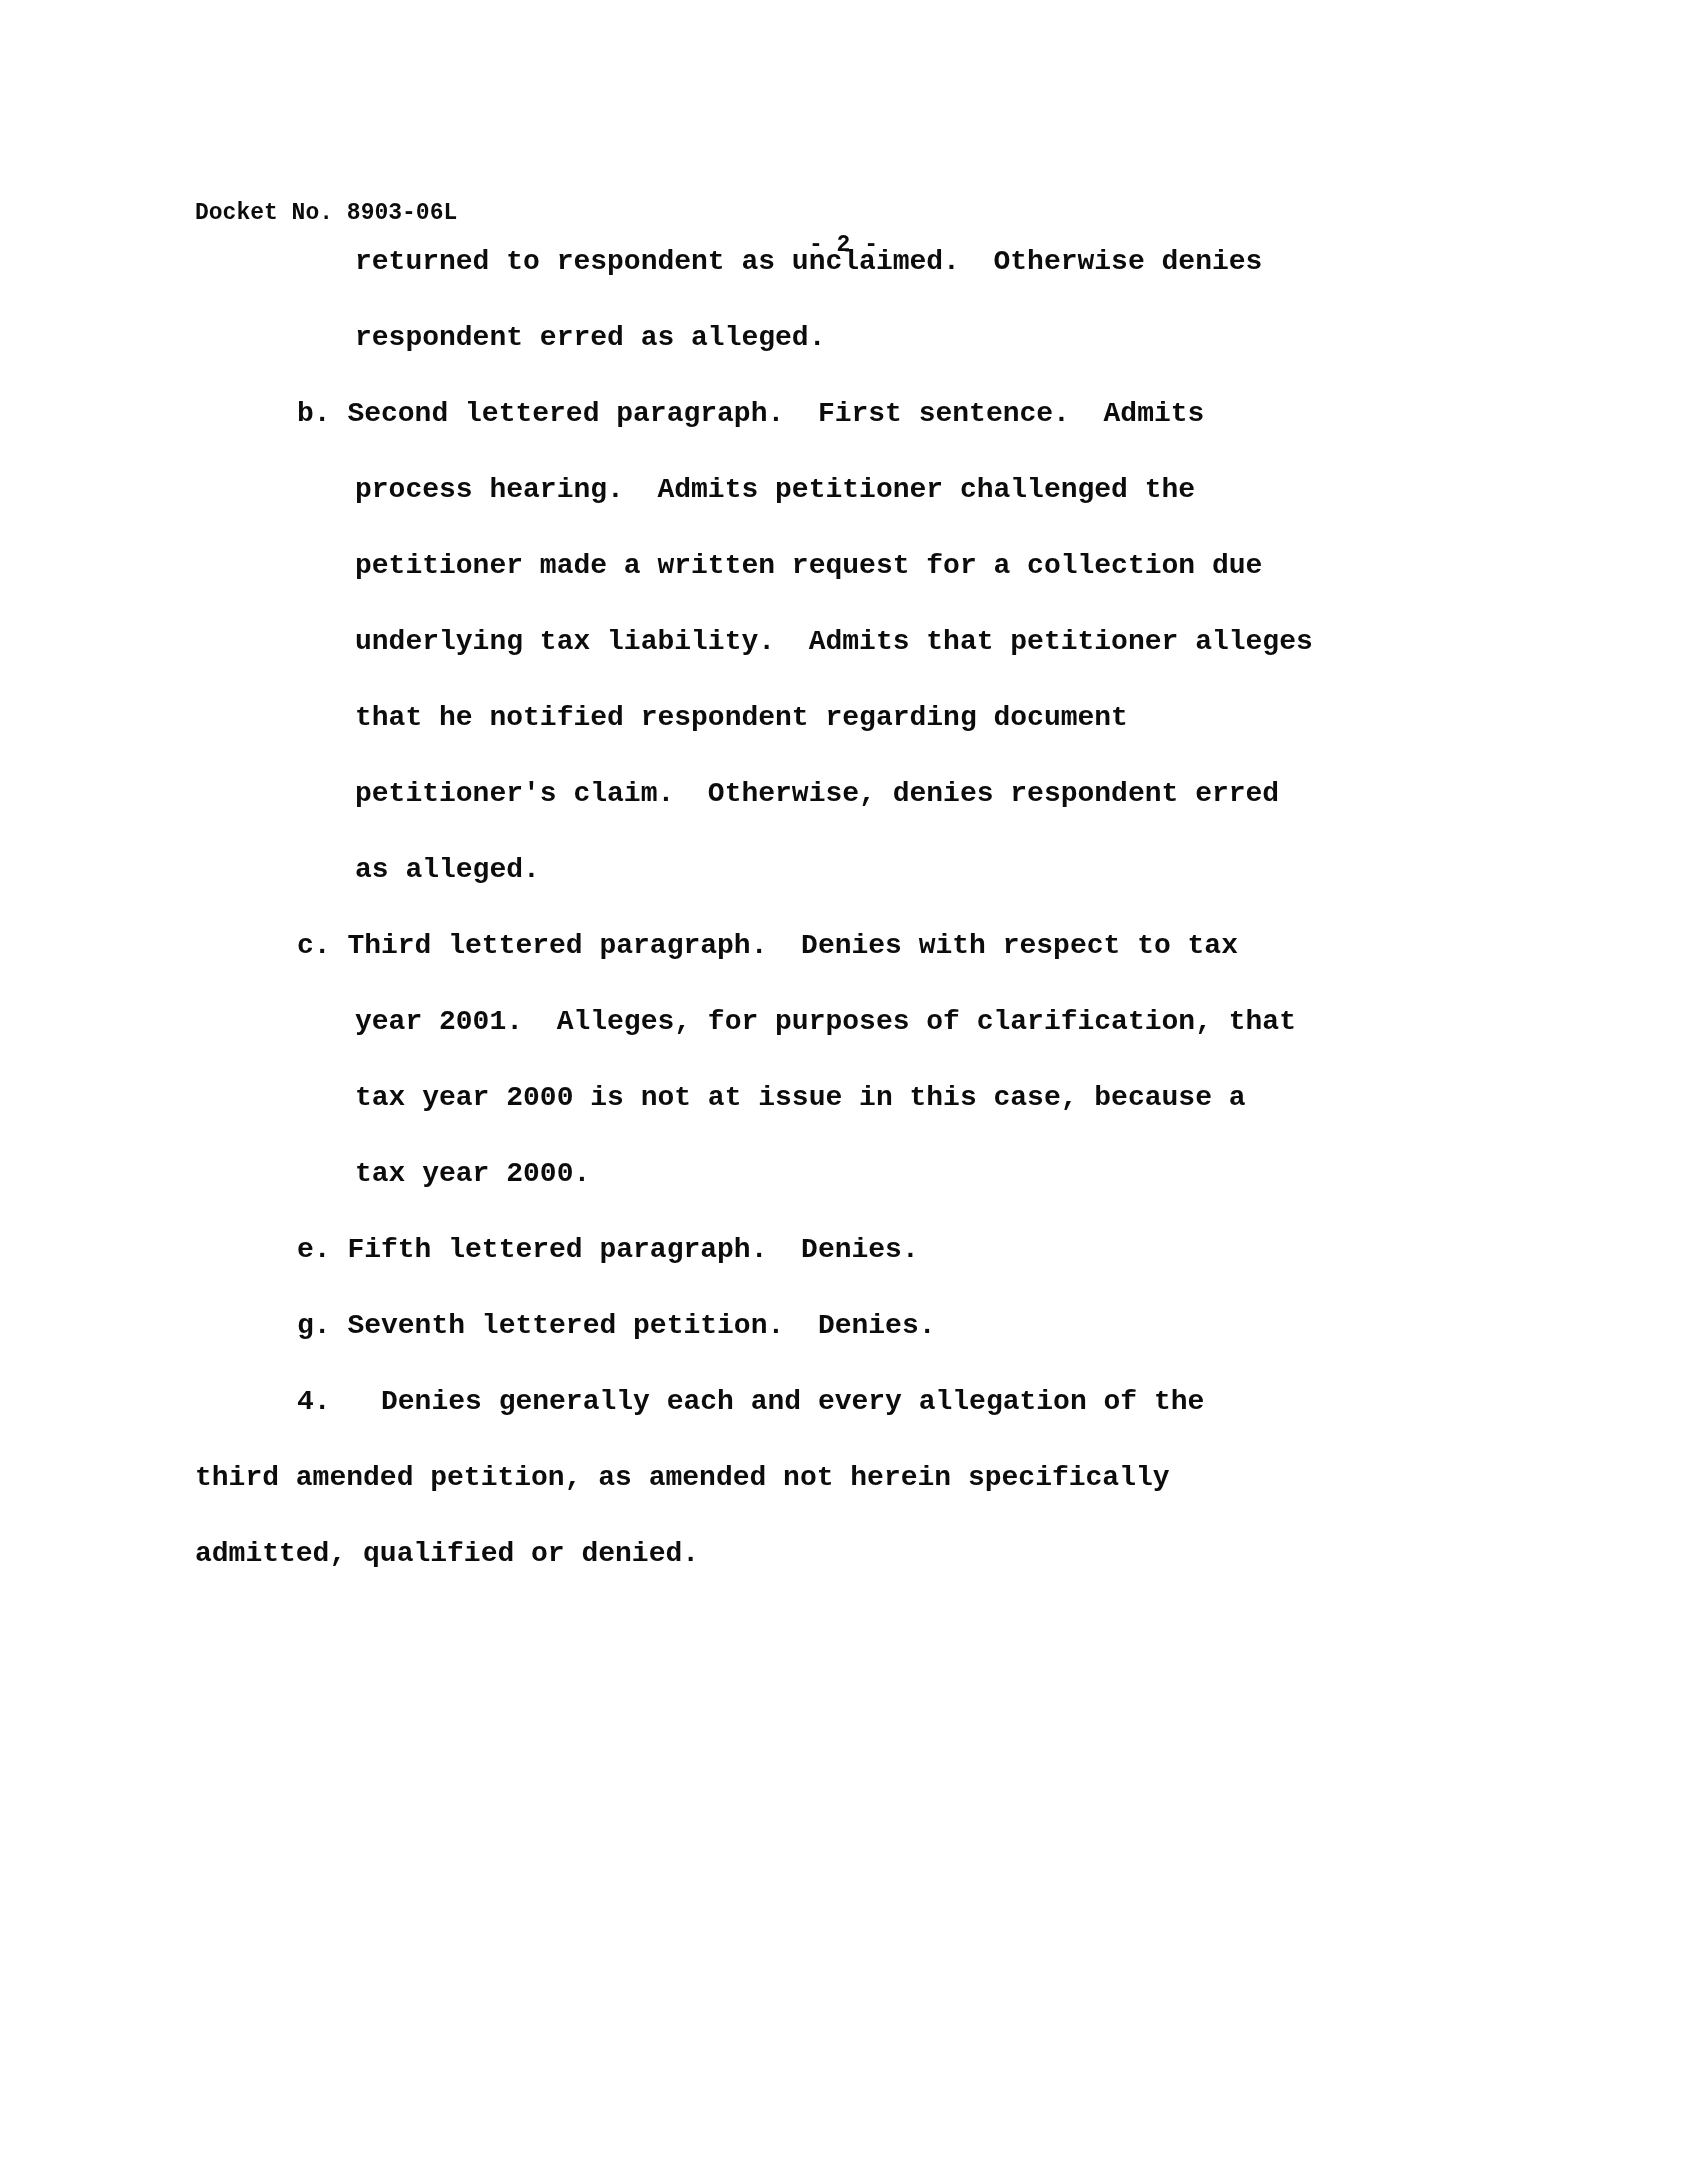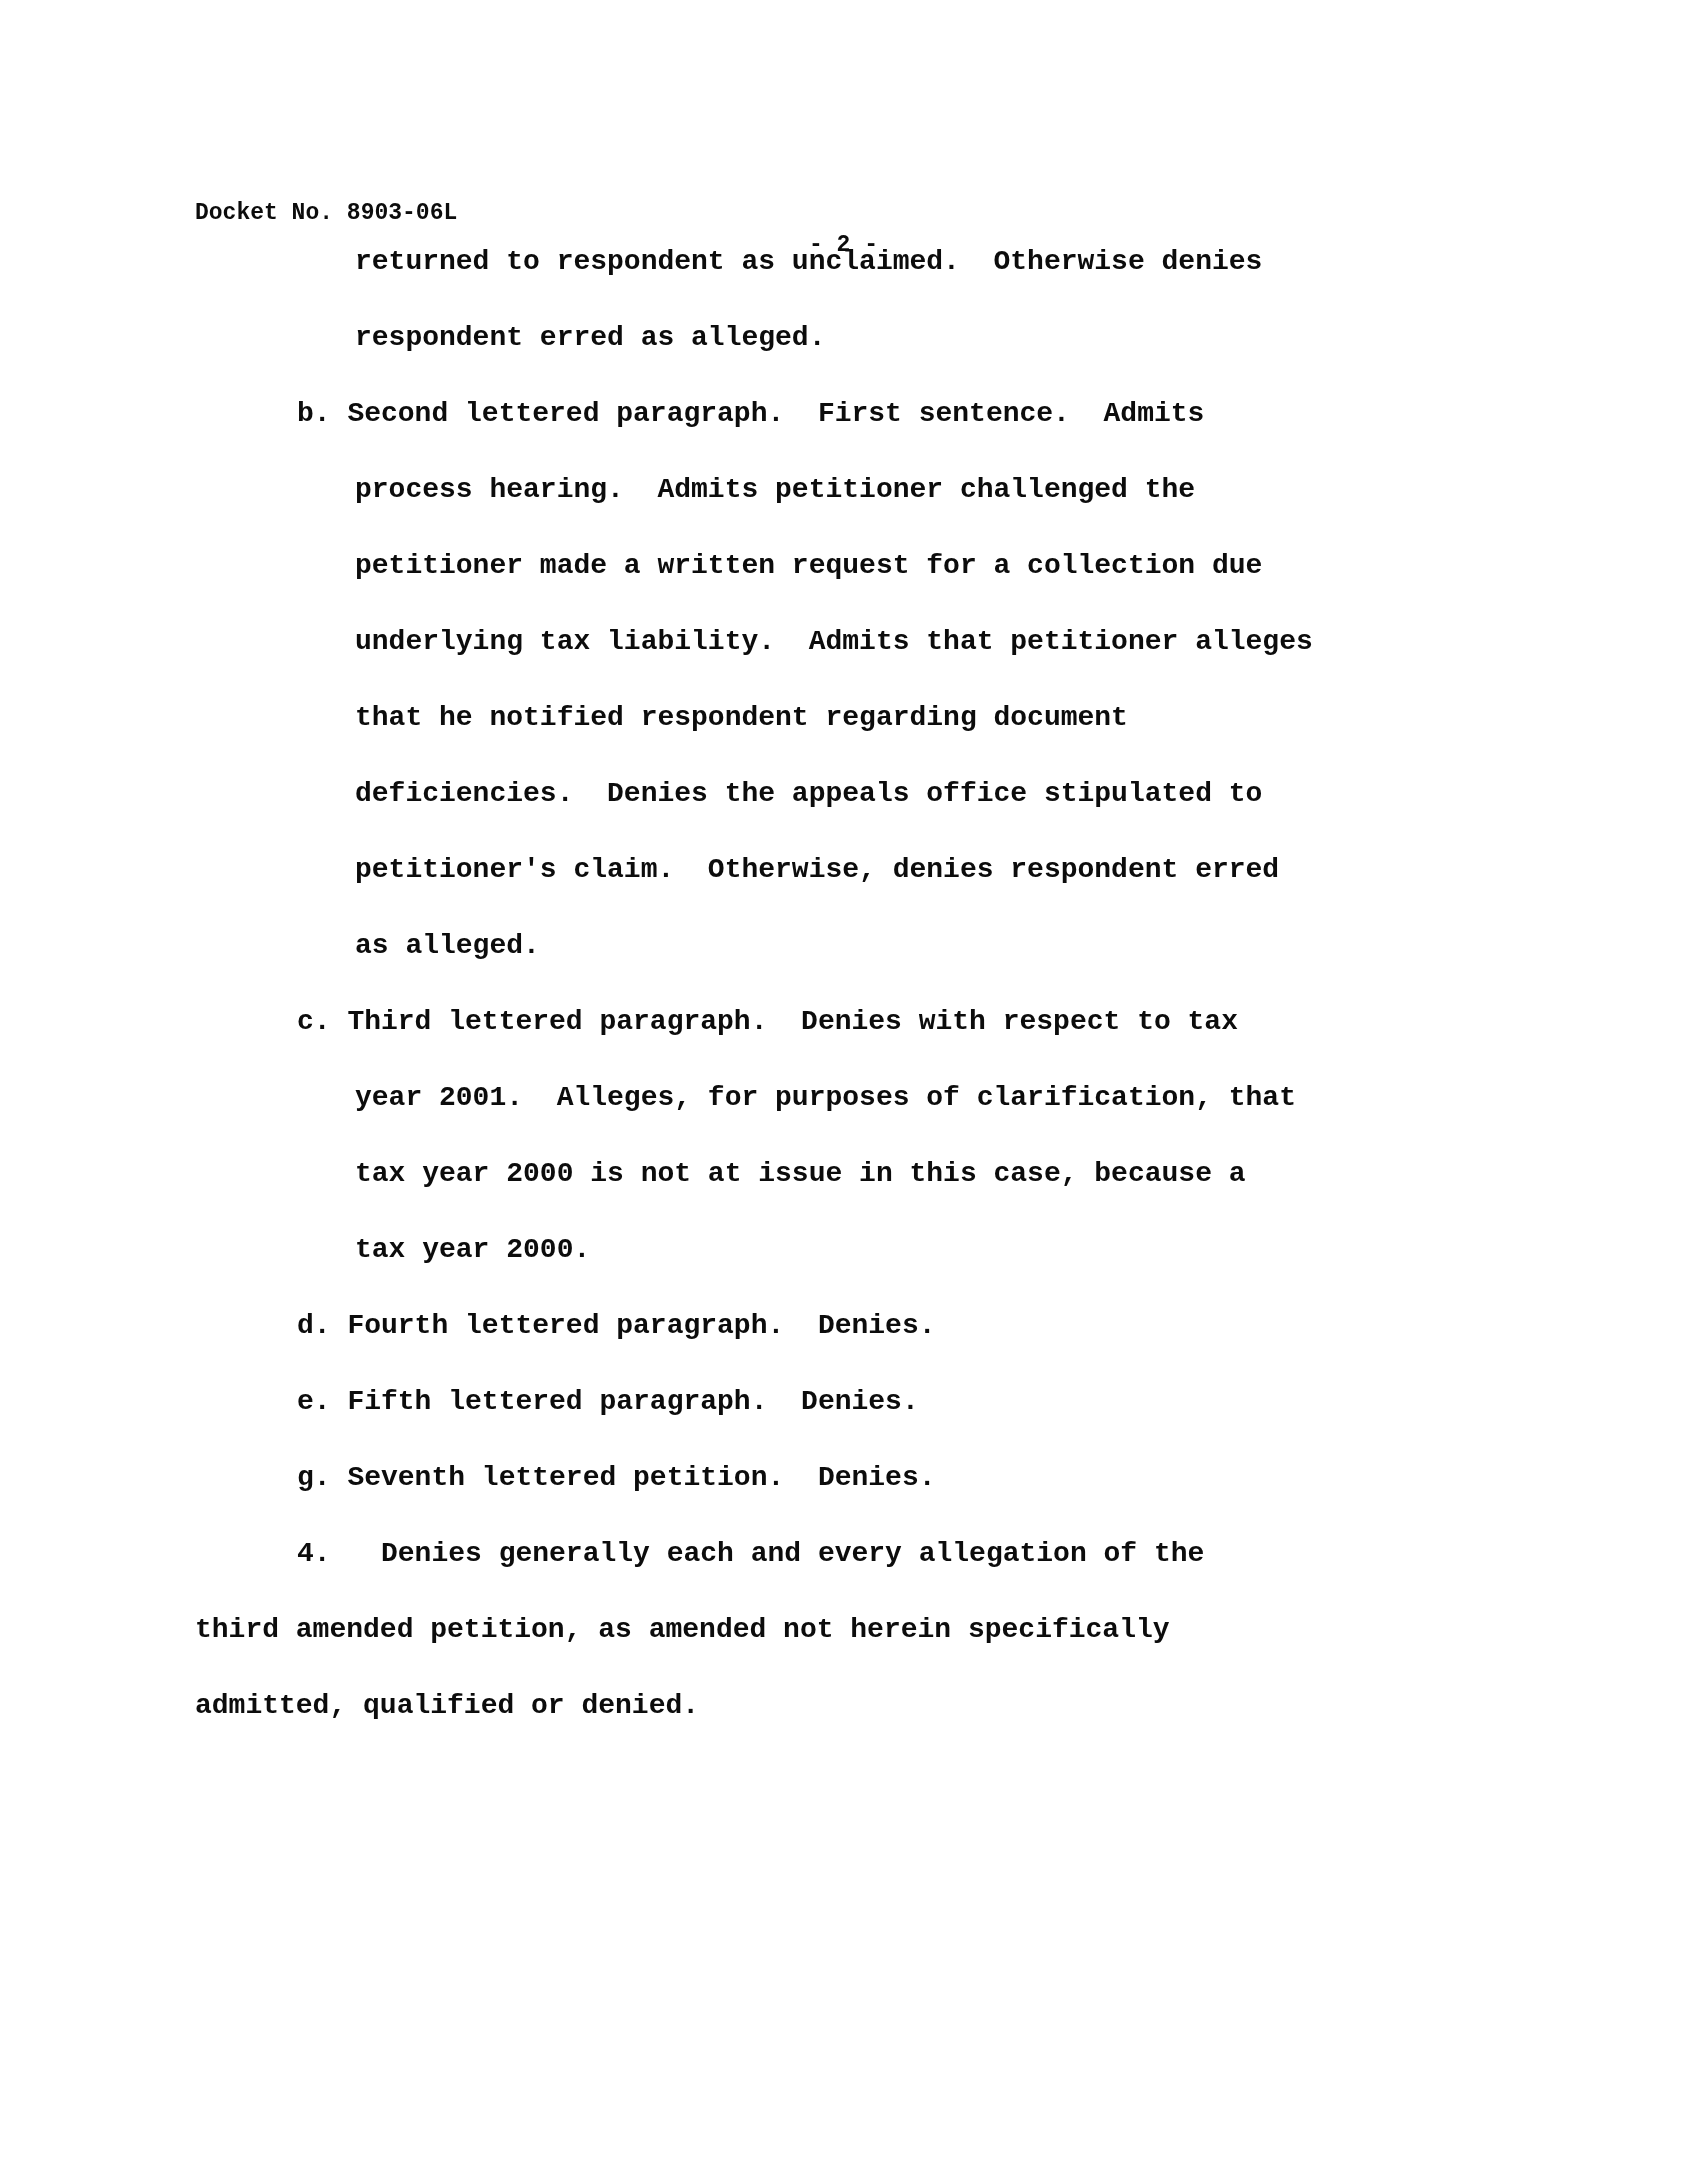--- a/index.html
+++ b/index.html
@@ -63,28 +63,26 @@
   </div>
 
   <div class="body-block">
     <div class="ln hang">returned to respondent as unclaimed.  Otherwise denies</div>
     <div class="ln hang">respondent erred as alleged.</div>
     <div class="ln letter">b. Second lettered paragraph.  First sentence.  Admits</div>
     <div class="ln hang">process hearing.  Admits petitioner challenged the</div>
     <div class="ln hang">petitioner made a written request for a collection due</div>
     <div class="ln hang">underlying tax liability.  Admits that petitioner alleges</div>
     <div class="ln hang">that he notified respondent regarding document</div>
-    <div class="ln hang">deficiencies.  Denies the appeals office stipulated to</div>
     <div class="ln hang">petitioner's claim.  Otherwise, denies respondent erred</div>
     <div class="ln hang">as alleged.</div>
     <div class="ln letter">c. Third lettered paragraph.  Denies with respect to tax</div>
     <div class="ln hang">year 2001.  Alleges, for purposes of clarification, that</div>
     <div class="ln hang">tax year 2000 is not at issue in this case, because a</div>
     <div class="ln hang">tax year 2000.</div>
-    <div class="ln letter">d. Fourth lettered paragraph.  Denies.</div>
     <div class="ln letter">e. Fifth lettered paragraph.  Denies.</div>
     <div class="ln letter">g. Seventh lettered petition.  Denies.</div>
     <div class="ln letter">4.   Denies generally each and every allegation of the</div>
     <div class="ln flush">third amended petition, as amended not herein specifically</div>
     <div class="ln flush">admitted, qualified or denied.</div>
   </div>
 
 </div>
 
 

